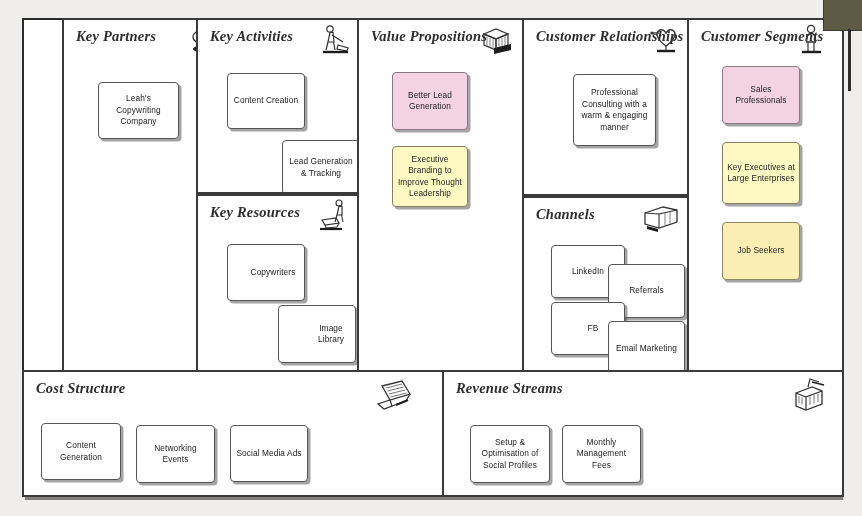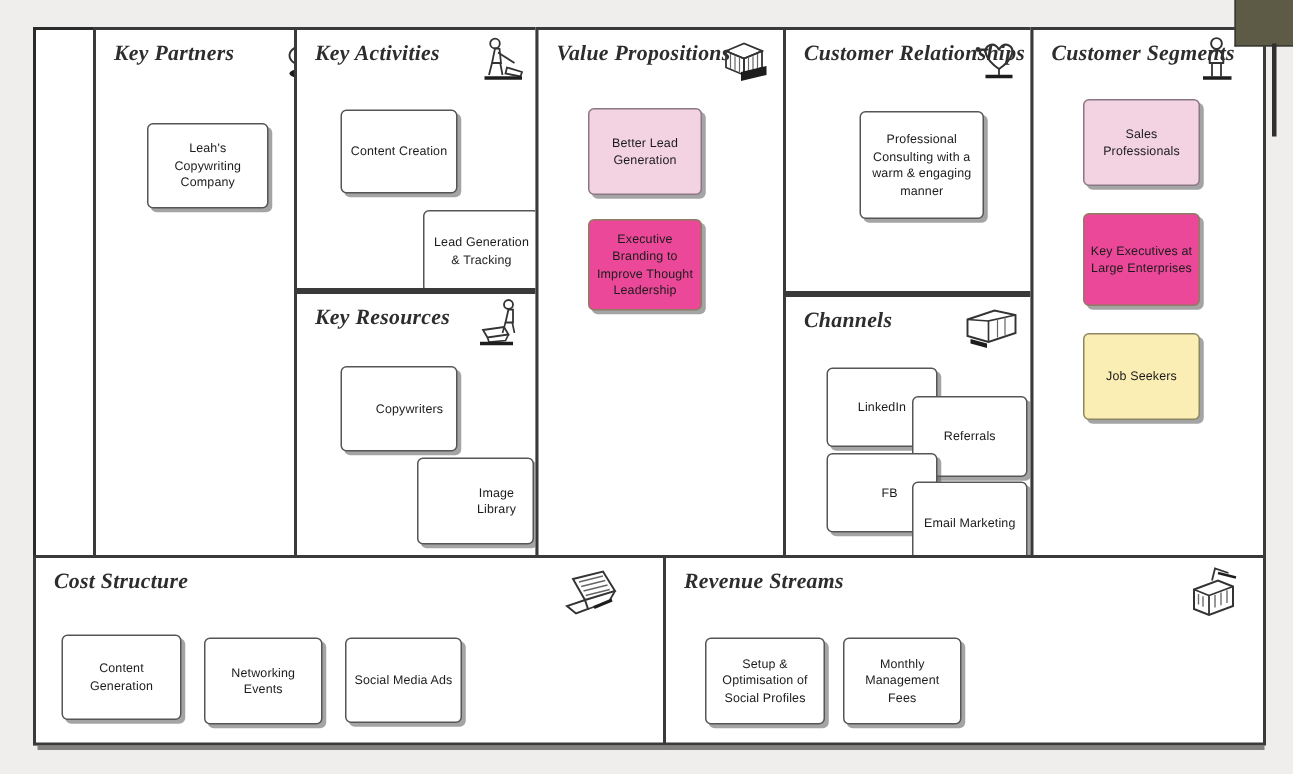--- a/index.html
+++ b/index.html
@@ -77,21 +77,21 @@
     justify-content:center;
     text-align:center;
     padding:3px 4px;
     font-size:8.3px;
     line-height:11.5px;
     color:#1b1b1b;
     letter-spacing:.1px;
   }
   .note span{display:block;width:100%;}
   .note.pink  {background:#f3d3e2;border-color:#8b7683;}
-  .note.tan   {background:#ec4899;border-color:#8d7d63;}
+  .note.tan   {background:#fef9c3;border-color:#8d7d63;}
   .note.yellow{background:#faeeb4;border-color:#8d8761;}
 </style>
 </head>
 <body>
 
 <div id="canvas">
 
   <div class="block" style="left:-2px;top:-2px;width:176px;height:354px;margin-left:40px;">
     <div class="block-title">Key Partners</div>
     <div class="block-icon">

